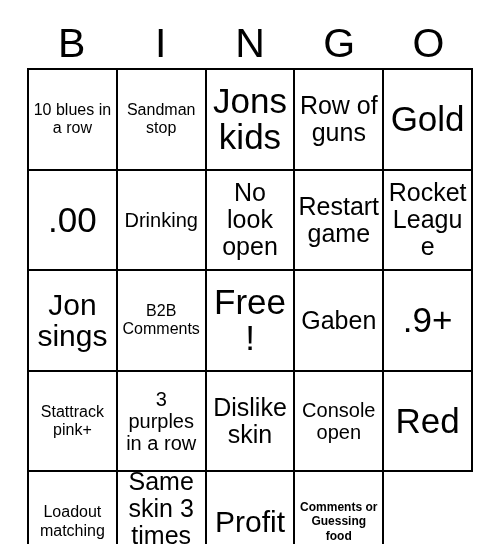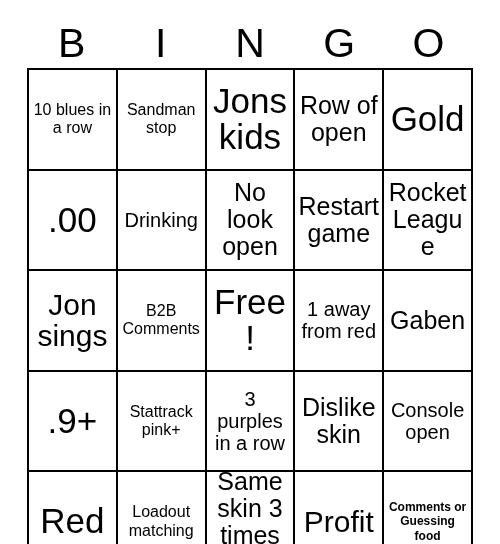--- a/index.html
+++ b/index.html
@@ -107,21 +107,21 @@
       <div class="bingo-cell sz-sm">
         <span class="bingo-cell-text">10 blues in a row</span>
       </div>
       <div class="bingo-cell sz-sm">
         <span class="bingo-cell-text">Sandman stop</span>
       </div>
       <div class="bingo-cell sz-xxl">
         <span class="bingo-cell-text">Jons kids</span>
       </div>
       <div class="bingo-cell sz-lg">
-        <span class="bingo-cell-text">Row of open</span>
+        <span class="bingo-cell-text">Row of guns</span>
       </div>
       <div class="bingo-cell sz-xxl">
         <span class="bingo-cell-text">Gold</span>
       </div>
       <div class="bingo-cell sz-xxl">
         <span class="bingo-cell-text">.00</span>
       </div>
       <div class="bingo-cell sz-md">
         <span class="bingo-cell-text">Drinking</span>
       </div>
@@ -135,23 +135,20 @@
         <span class="bingo-cell-text">Rocket League</span>
       </div>
       <div class="bingo-cell sz-xl">
         <span class="bingo-cell-text">Jon sings</span>
       </div>
       <div class="bingo-cell sz-sm">
         <span class="bingo-cell-text">B2B Comments</span>
       </div>
       <div class="bingo-cell sz-xxl">
         <span class="bingo-cell-text">Free!</span>
-      </div>
-      <div class="bingo-cell sz-md">
-        <span class="bingo-cell-text">1 away from red</span>
       </div>
       <div class="bingo-cell sz-lg">
         <span class="bingo-cell-text">Gaben</span>
       </div>
       <div class="bingo-cell sz-xxl">
         <span class="bingo-cell-text">.9+</span>
       </div>
       <div class="bingo-cell sz-sm">
         <span class="bingo-cell-text">Stattrack pink+</span>
       </div>

